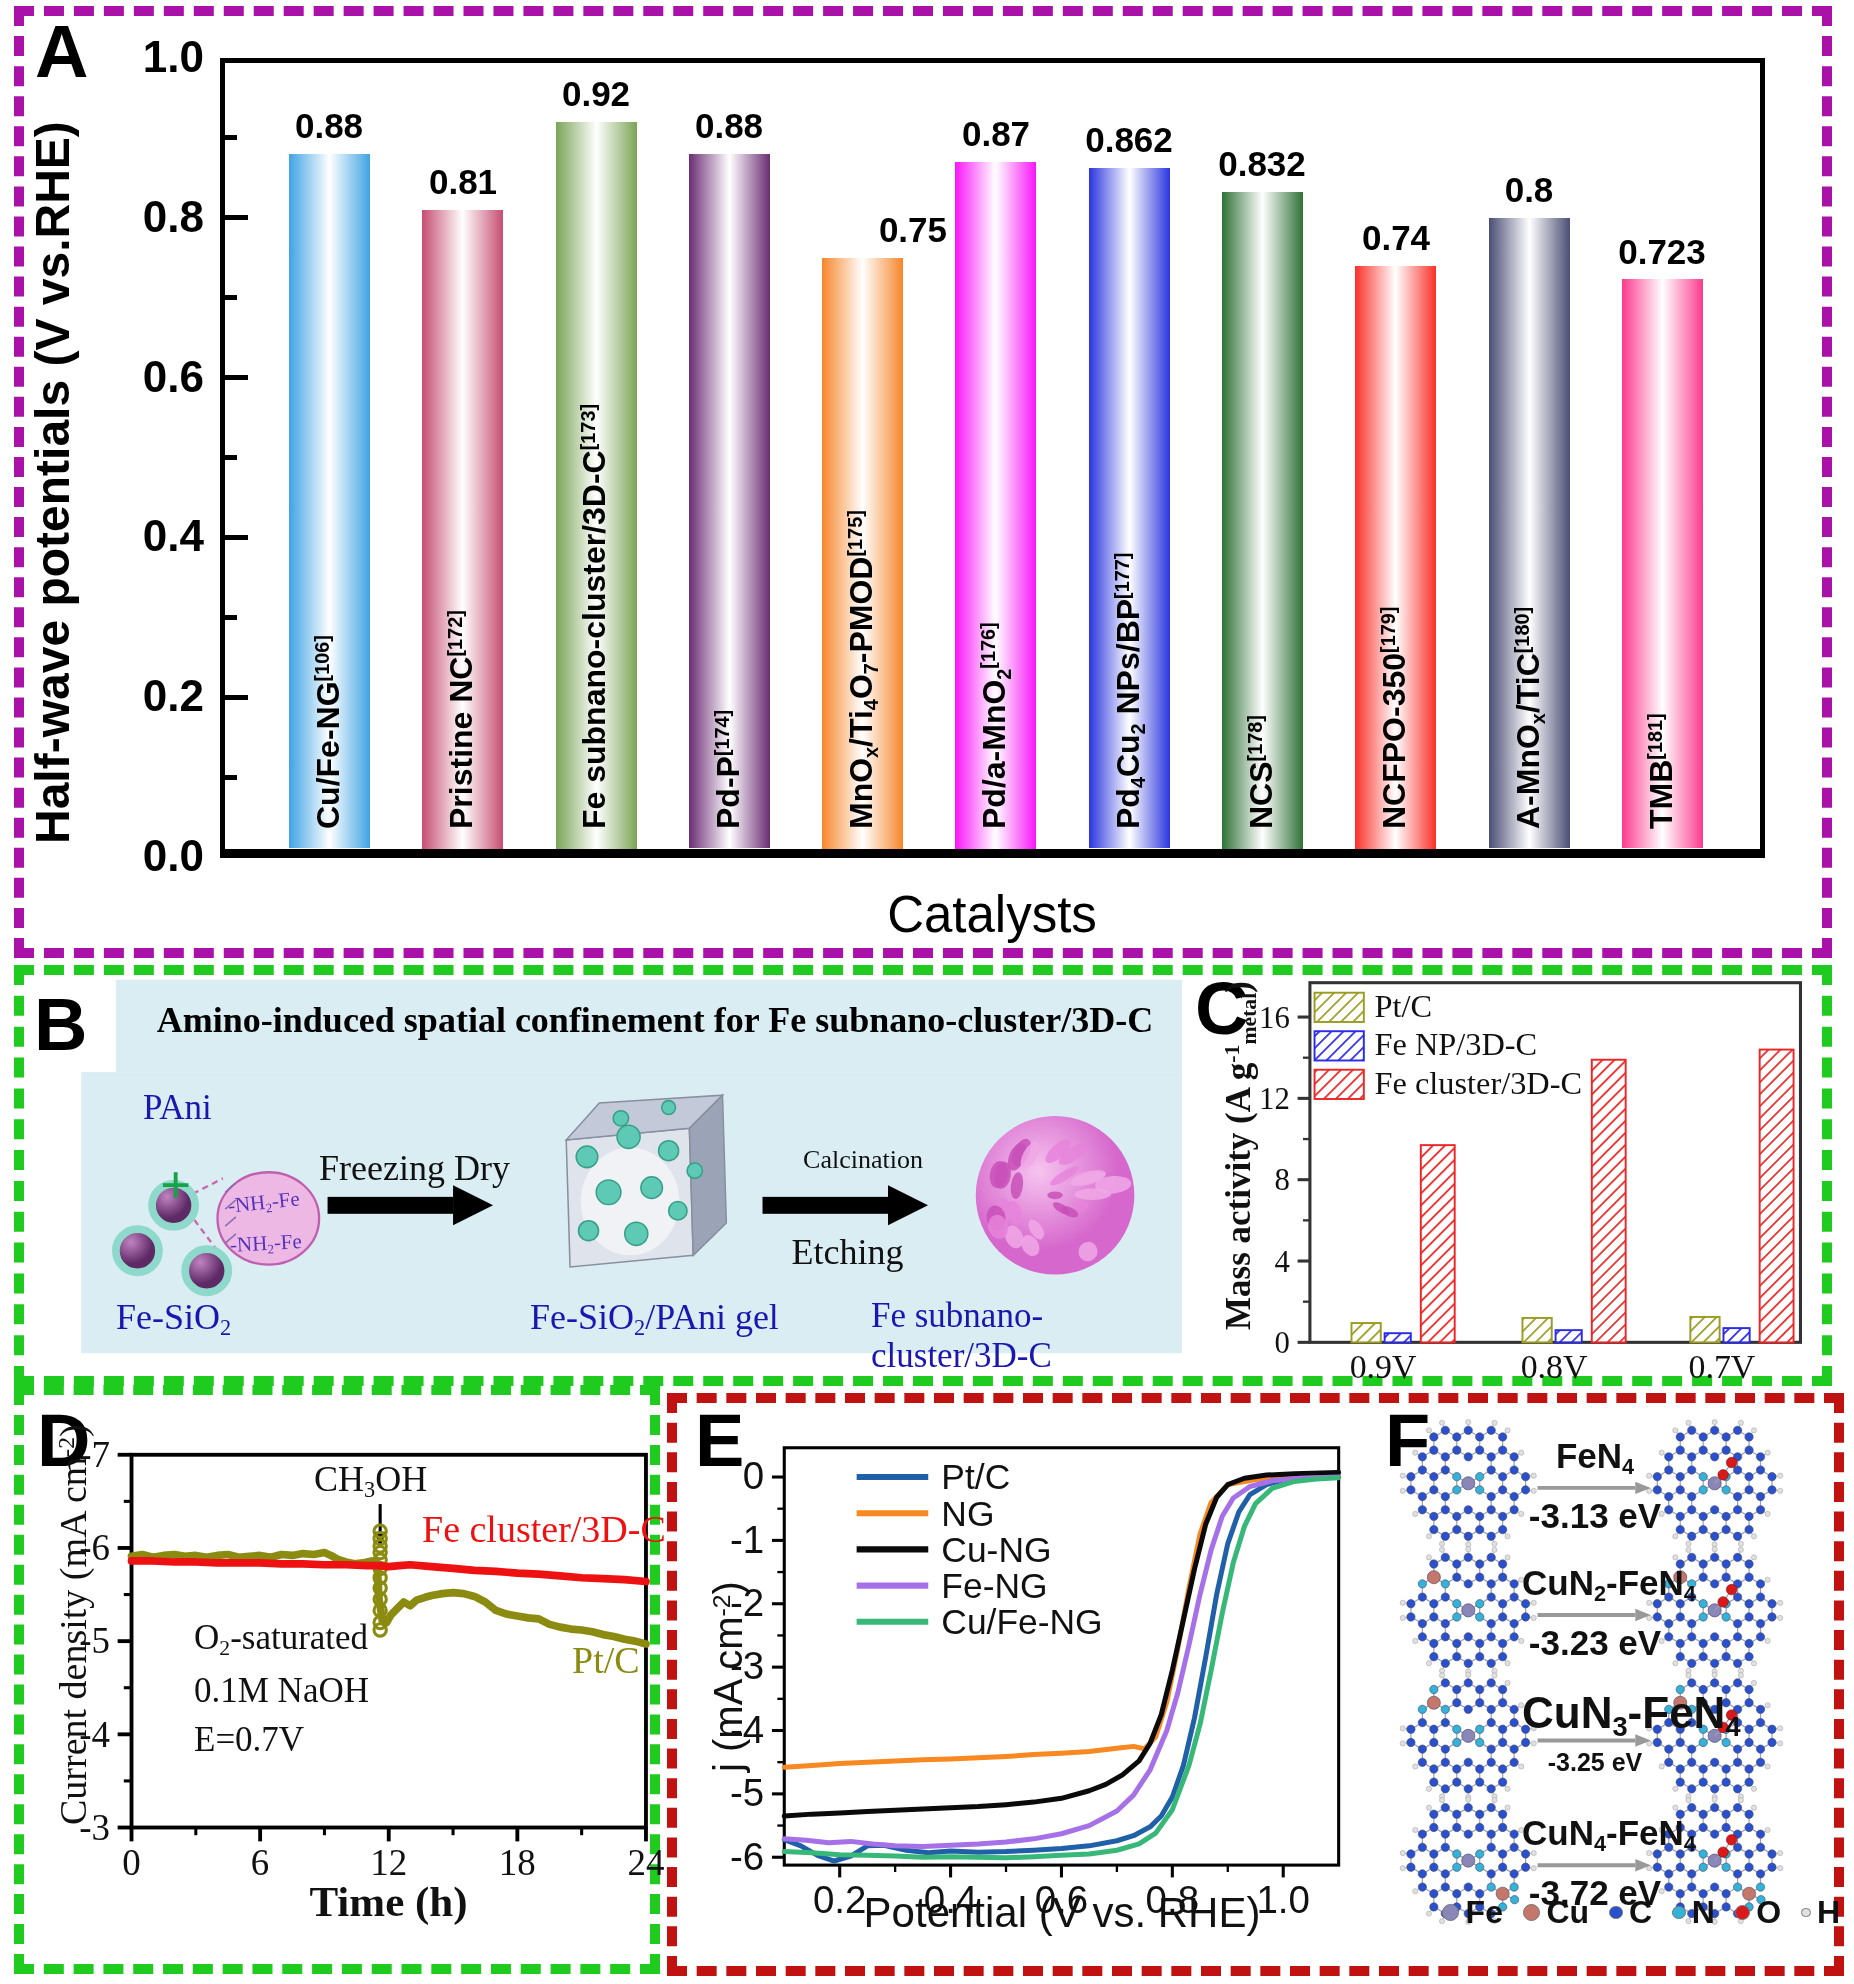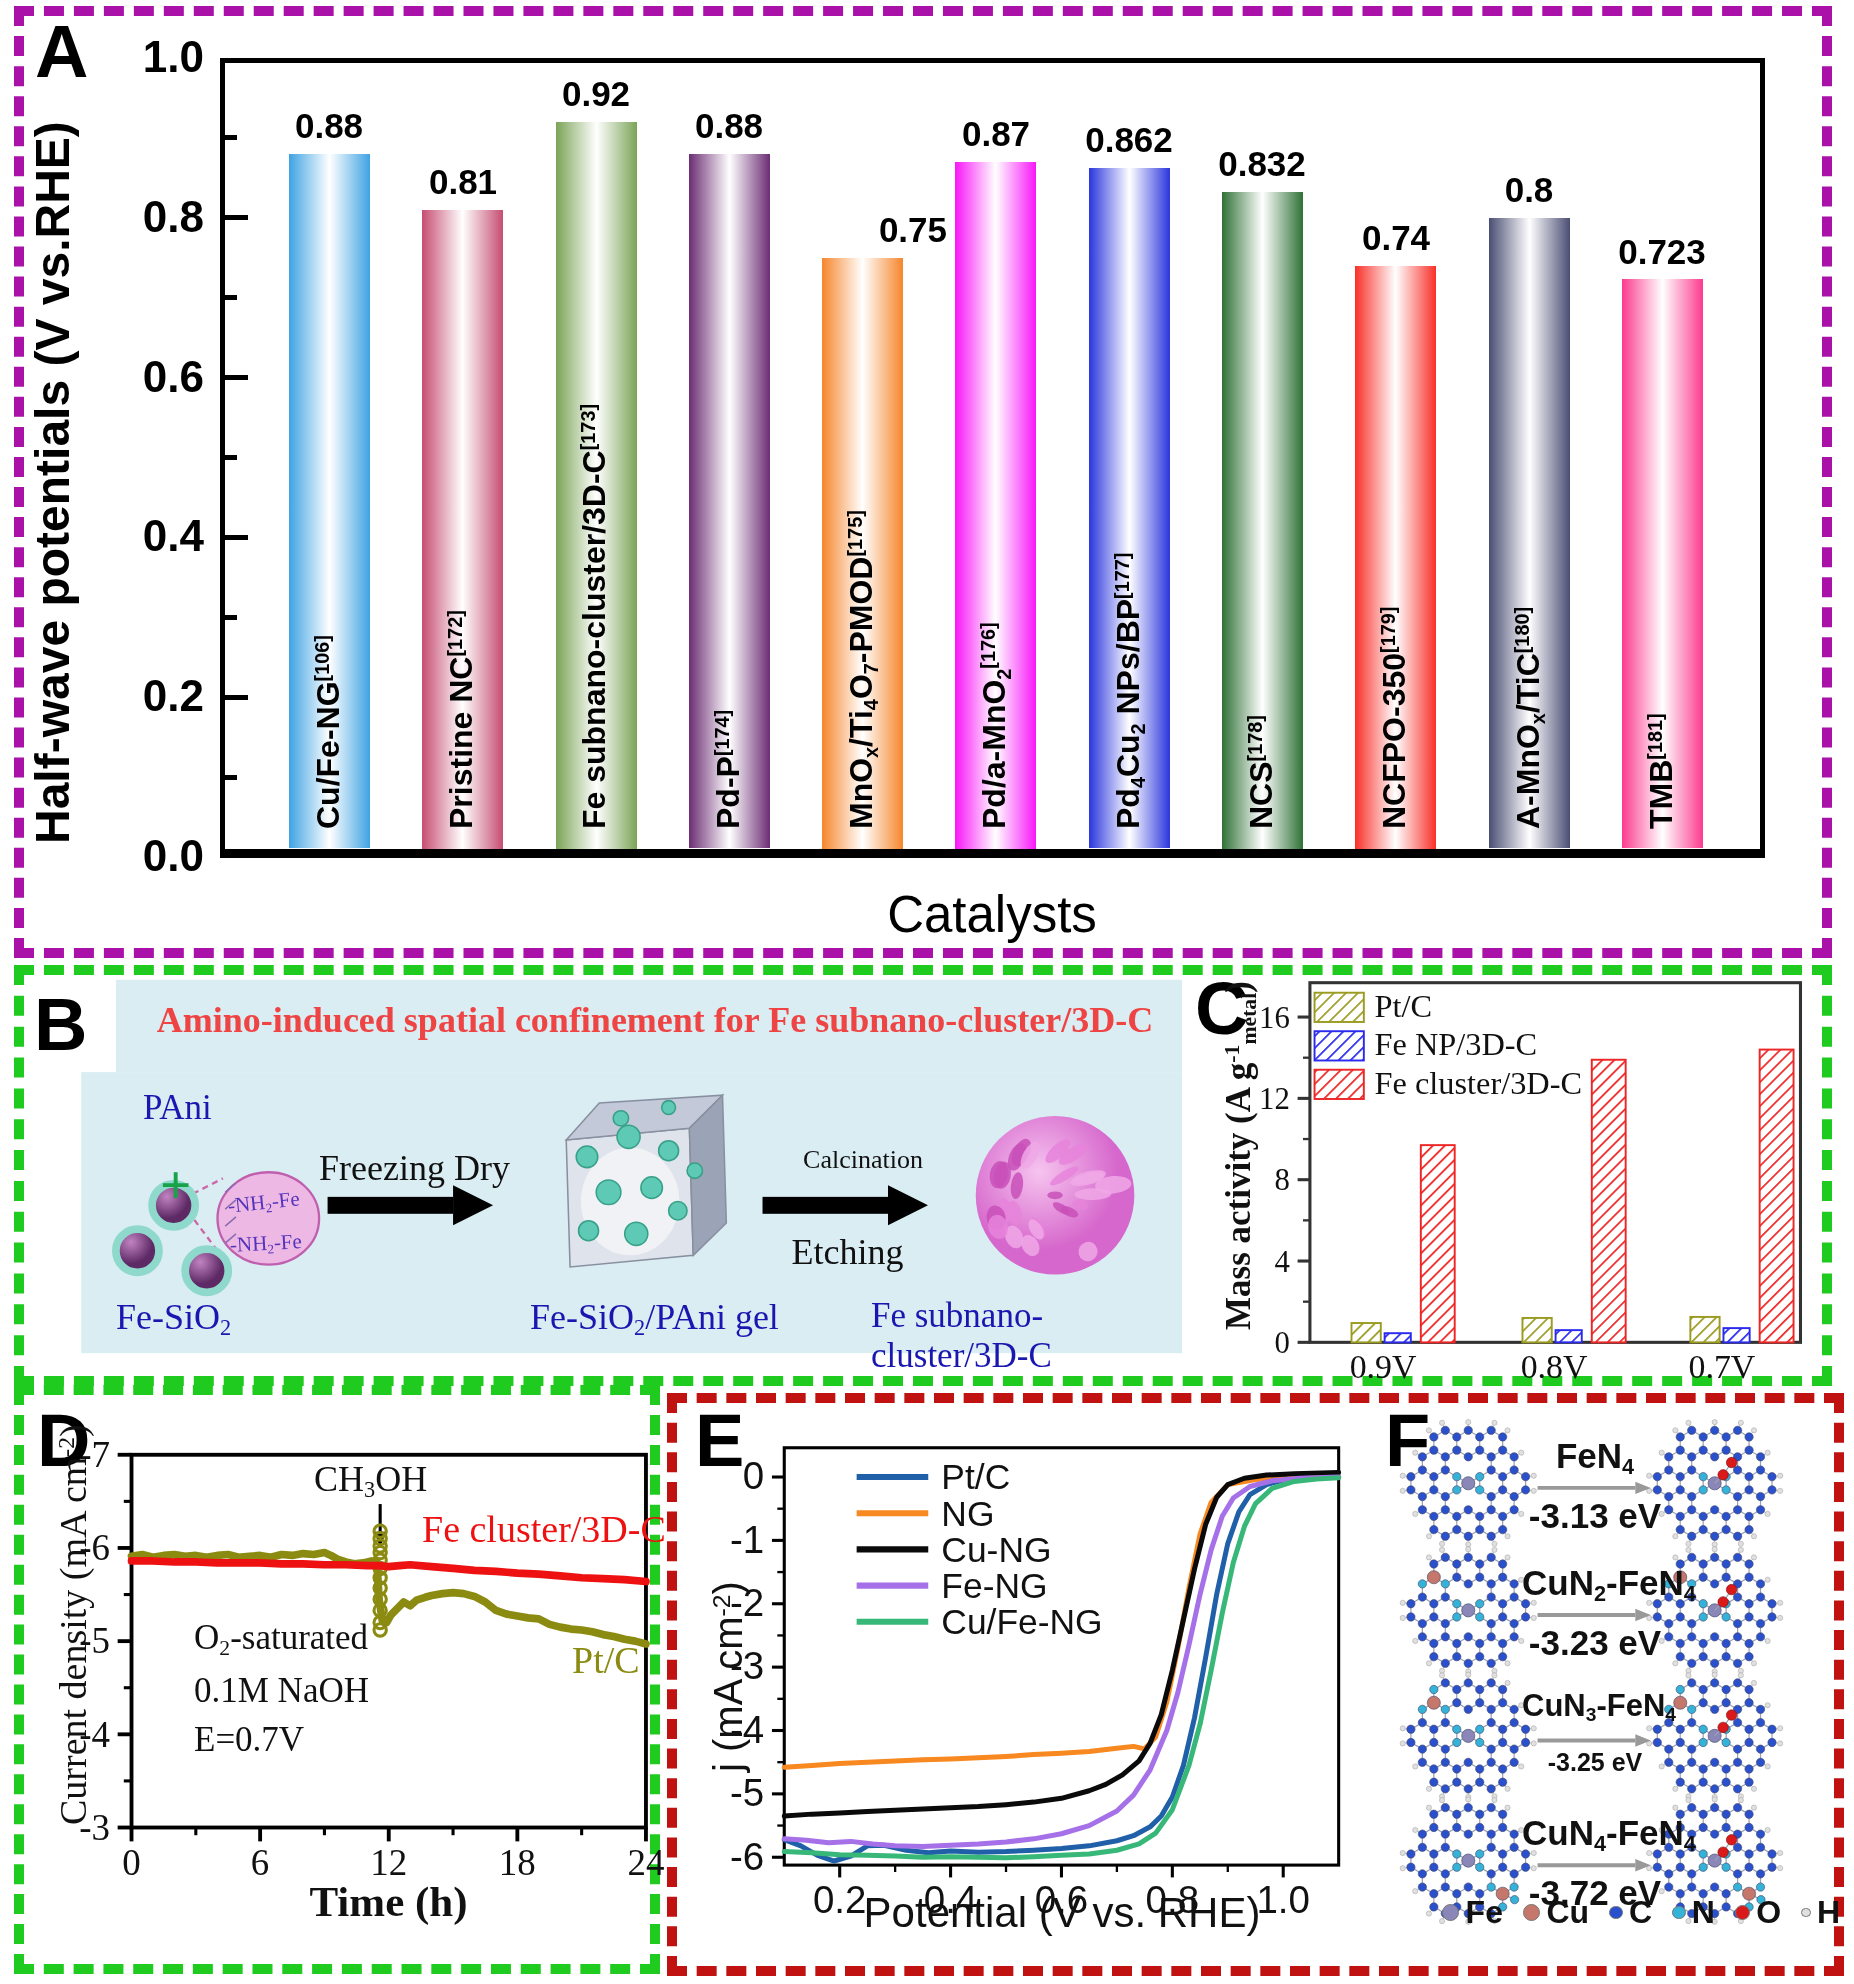--- a/index.html
+++ b/index.html
@@ -142,21 +142,21 @@
       <ellipse cx="1326.393128163883" cy="1496.3856733282314" rx="19.01860751507047" ry="10.40239329636097" transform="rotate(116 1326.393128163883 1496.3856733282314)" fill="#c850b8" opacity="0.85"></ellipse>
       <ellipse cx="1337.9415880057227" cy="1617.3000491303092" rx="14.517010479103192" ry="10.724000212023384" transform="rotate(58 1337.9415880057227 1617.3000491303092)" fill="#f0a8e6" opacity="0.85"></ellipse>
       <ellipse cx="1373.7371194532584" cy="1494.6414339147132" rx="20.645282395591494" ry="8.573792498829789" transform="rotate(137 1373.7371194532584 1494.6414339147132)" fill="#e684da" opacity="0.85"></ellipse>
       <ellipse cx="1296.8091601390522" cy="1525.1216090557712" rx="17.784428211918566" ry="11.575821459493454" transform="rotate(100 1296.8091601390522 1525.1216090557712)" fill="#c850b8" opacity="0.85"></ellipse>
       <ellipse cx="1337.4957714689933" cy="1500.166743235191" rx="19.252270022061566" ry="9.048903601127677" transform="rotate(119 1337.4957714689933 1500.166743235191)" fill="#f0a8e6" opacity="0.85"></ellipse>
       <ellipse cx="1295.9712852840605" cy="1593.1069050438477" rx="15.87073557509575" ry="12.755574088456342" transform="rotate(75 1295.9712852840605 1593.1069050438477)" fill="#e684da" opacity="0.85"></ellipse>
       <ellipse cx="1388.8200988975425" cy="1573.5538066341508" rx="11.900694947733427" ry="5.885627585652401" transform="rotate(24 1388.8200988975425 1573.5538066341508)" fill="#c850b8" opacity="0.85"></ellipse>
       <ellipse cx="1345.4567534171738" cy="1596.3399822334238" rx="14.6265757803194" ry="7.77815573530097" transform="rotate(59 1345.4567534171738 1596.3399822334238)" fill="#f0a8e6" opacity="0.85"></ellipse>
     </svg>
   <div class="abs panel-letter" style="left:34px;top:988px;">B</div>
-  <div class="abs serif" style="left:131px;top:999px;width:1048px;text-align:center;font-size:36px;font-weight:bold;color:#ef4444;">Amino-induced  spatial  confinement  for  Fe subnano-cluster/3D-C</div>
+  <div class="abs serif" style="left:131px;top:999px;width:1048px;text-align:center;font-size:36px;font-weight:bold;color:#000000;">Amino-induced  spatial  confinement  for  Fe subnano-cluster/3D-C</div>
   <div class="abs serif" style="left:143px;top:1088px;font-size:35px;color:#1a17b0;">PAni</div>
   <div class="abs serif" style="left:160px;top:1153px;font-size:55px;font-weight:bold;color:#19a24a;">+</div>
   <div class="abs serif nowrap" style="left:228px;top:1190px;font-size:21px;color:#5533bb;transform:rotate(-6deg);"><span>-NH</span><span class="sub">2</span><span>-Fe</span></div>
   <div class="abs serif nowrap" style="left:230px;top:1231px;font-size:21px;color:#5533bb;transform:rotate(-3deg);"><span>-NH</span><span class="sub">2</span><span>-Fe</span></div>
   <div class="abs serif nowrap" style="left:116px;top:1296px;font-size:36px;color:#1a17b0;"><span>Fe-SiO</span><span class="sub">2</span></div>
   <div class="abs serif" style="left:299px;top:1147px;width:231px;text-align:center;font-size:36px;color:#111;">Freezing Dry</div>
   <div class="abs serif nowrap" style="left:530px;top:1296px;font-size:36px;color:#1a17b0;"><span>Fe-SiO</span><span class="sub">2</span><span>/PAni gel</span></div>
   <div class="abs serif" style="left:755px;top:1145px;width:216px;text-align:center;font-size:26px;color:#111;">Calcination</div>
   <div class="abs serif" style="left:755px;top:1231px;width:185px;text-align:center;font-size:36px;color:#111;">Etching</div>
   <div class="abs serif" style="left:871px;top:1296px;width:324px;font-size:35px;color:#1a17b0;">Fe subnano-cluster/3D-C</div>
@@ -1623,21 +1623,21 @@
       </g>
       <line x1="225" y1="586" x2="352" y2="586" stroke="#999" stroke-width="5"></line>
       <polygon points="352,578 352,594 372,586" fill="#999"></polygon>
     </svg>
   <div class="abs panel-letter" style="left:1385px;top:1404px;">F</div>
   <div class="abs" id="fLabels" style="left:0;top:0;">
       <div class="abs sans nowrap" style="left: 1522px; top: 1436px; width: 146px; text-align: center; font-size: 35px; font-weight: bold; color: rgb(17, 17, 17);"><span>FeN</span><span class="sub">4</span></div>
       <div class="abs sans nowrap" style="left: 1522px; top: 1496px; width: 146px; text-align: center; font-size: 35px; font-weight: bold; color: rgb(17, 17, 17);">-3.13 eV</div>
       <div class="abs sans nowrap" style="left: 1522px; top: 1563px; width: 146px; text-align: center; font-size: 35px; font-weight: bold; color: rgb(17, 17, 17);"><span>CuN</span><span class="sub">2</span><span>-FeN</span><span class="sub">4</span></div>
       <div class="abs sans nowrap" style="left: 1522px; top: 1623px; width: 146px; text-align: center; font-size: 35px; font-weight: bold; color: rgb(17, 17, 17);">-3.23 eV</div>
-      <div class="abs sans nowrap" style="left: 1522px; top: 1688px; width: 146px; text-align: center; font-size: 31px; font-weight: bold; color: rgb(17, 17, 17);"><span>CuN</span><span class="sub">3</span><span>-FeN</span><span class="sub">4</span></div>
+      <div class="abs sans nowrap" style="left: 1522px; top: 1688px; width: 146px; text-align: center; font-size: 44px; font-weight: bold; color: rgb(17, 17, 17);"><span>CuN</span><span class="sub">3</span><span>-FeN</span><span class="sub">4</span></div>
       <div class="abs sans nowrap" style="left: 1522px; top: 1748px; width: 146px; text-align: center; font-size: 25px; font-weight: bold; color: rgb(17, 17, 17);">-3.25 eV</div>
       <div class="abs sans nowrap" style="left: 1522px; top: 1813px; width: 146px; text-align: center; font-size: 35px; font-weight: bold; color: rgb(17, 17, 17);"><span>CuN</span><span class="sub">4</span><span>-FeN</span><span class="sub">4</span></div>
       <div class="abs sans nowrap" style="left: 1522px; top: 1873px; width: 146px; text-align: center; font-size: 35px; font-weight: bold; color: rgb(17, 17, 17);">-3.72 eV</div>
     </div>
   <div class="abs" id="fLegend" style="left:1442px;top:1894px;width:385px;display:flex;align-items:center;gap:20px;">
       <div style="display: flex; align-items: center; gap: 6.2px;">
         <span style="display: inline-block; width: 15.4px; height: 15.4px; border-radius: 50%; background: rgb(138, 135, 184); border: 0.8px solid rgb(119, 119, 119);"></span>
         <span class="sans" style="font-size: 32px; font-weight: bold; color: rgb(17, 17, 17);">Fe</span>
       </div>
       <div style="display: flex; align-items: center; gap: 6.2px;">

